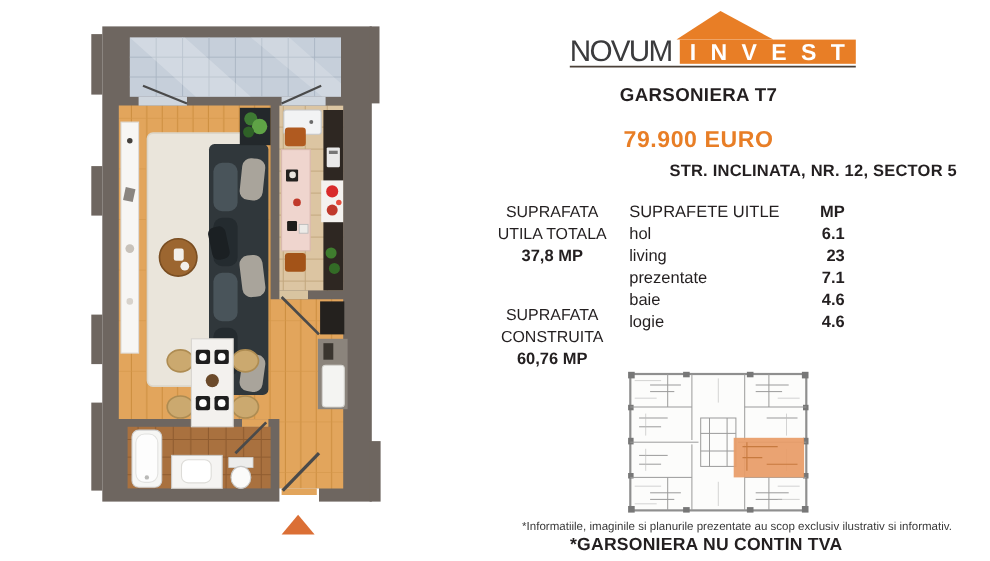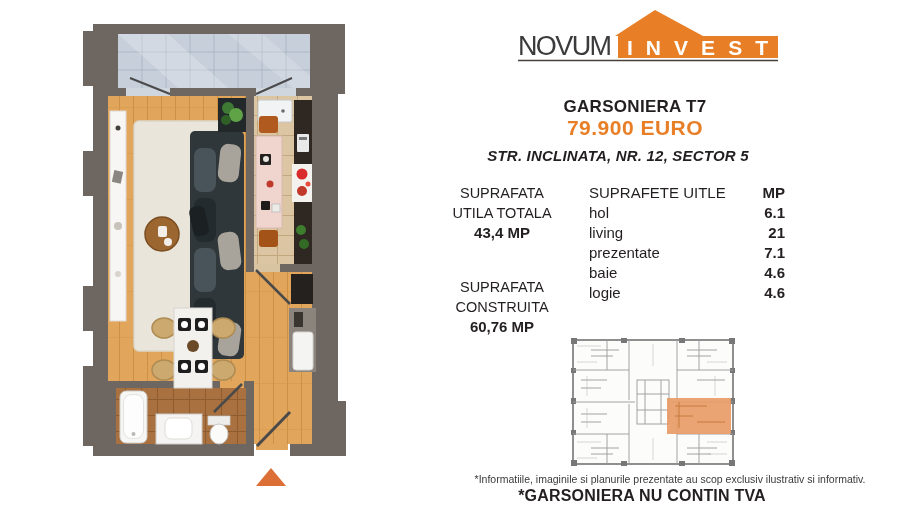--- a/index.html
+++ b/index.html
@@ -1,31 +1,31 @@
 <!DOCTYPE html>
 <html><head>
 <meta charset="utf-8">
 <style>
   html,body{margin:0;padding:0;}
   body{width:900px;height:510px;background:#ffffff;position:relative;overflow:hidden;
        font-family:"Liberation Sans", sans-serif;color:#231f20;}
   .abs{position:absolute;}
   
   .listing-title{left:410px;top:77px;width:450px;text-align:center;
-    font-size:17px;font-weight:bold;letter-spacing:.3px;margin-top:20px;}
+    font-size:17px;font-weight:bold;letter-spacing:.3px;}
   .listing-price{left:410px;top:99px;width:450px;text-align:center;
     font-size:21px;font-weight:bold;color:#e87e26;letter-spacing:.5px;margin-top:17px;}
-  .listing-address{left:388px;top:147px;width:460px;text-align:center;
-    font-size:15px;font-weight:bold;letter-spacing:.2px;font-style:italic;}
+  .listing-address{left:410px;top:147px;width:460px;text-align:right;
+    font-size:15px;font-weight:bold;letter-spacing:.2px;}
   .area-block{width:150px;text-align:center;font-size:14.5px;line-height:20px;}
   .area-usable{left:427px;top:183px;}
   .area-built{left:427px;top:277px;}
   .area-value{font-weight:bold;font-size:15px;}
   
-  .rooms-table{left:589px;top:183px;width:196px;font-size:15px;line-height:20px;}
+  .rooms-table{left:572px;top:183px;width:196px;font-size:15px;line-height:20px;}
   .trow{display:flex;justify-content:space-between;}
   .trow .val{font-weight:bold;text-align:right;}
   .trow .hdr-unit{font-weight:bold;}
   
   .disclaimer{left:455px;top:473px;width:430px;text-align:center;
     font-size:10.5px;color:#3a3a3a;}
   .vat-note{left:422px;top:487px;width:440px;text-align:center;
     font-size:16px;font-weight:bold;letter-spacing:.2px;}
 </style>
 </head>
@@ -197,41 +197,41 @@
   <line x1="13" y1="52.5" x2="273" y2="52.5" stroke="#4A4038" stroke-width="1.5"></line>
 </svg>
 
 <div class="abs listing-title">GARSONIERA T7</div>
 <div class="abs listing-price">79.900 EURO</div>
 <div class="abs listing-address">STR. INCLINATA, NR. 12, SECTOR 5</div>
 
 <div class="abs area-block area-usable">
   <div>SUPRAFATA</div>
   <div>UTILA TOTALA</div>
-  <div class="area-value">43,4 MP</div>
+  <div class="area-value">37,8 MP</div>
 </div>
 
 <div class="abs area-block area-built">
   <div>SUPRAFATA</div>
   <div>CONSTRUITA</div>
   <div class="area-value">60,76 MP</div>
 </div>
 
 <div class="abs rooms-table">
   <div class="trow">
     <span>SUPRAFETE UITLE</span>
     <span class="hdr-unit">MP</span>
   </div>
   <div class="trow">
     <span>hol</span>
     <span class="val">6.1</span>
   </div>
   <div class="trow">
     <span>living</span>
-    <span class="val">21</span>
+    <span class="val">23</span>
   </div>
   <div class="trow">
     <span>prezentate</span>
     <span class="val">7.1</span>
   </div>
   <div class="trow">
     <span>baie</span>
     <span class="val">4.6</span>
   </div>
   <div class="trow">

